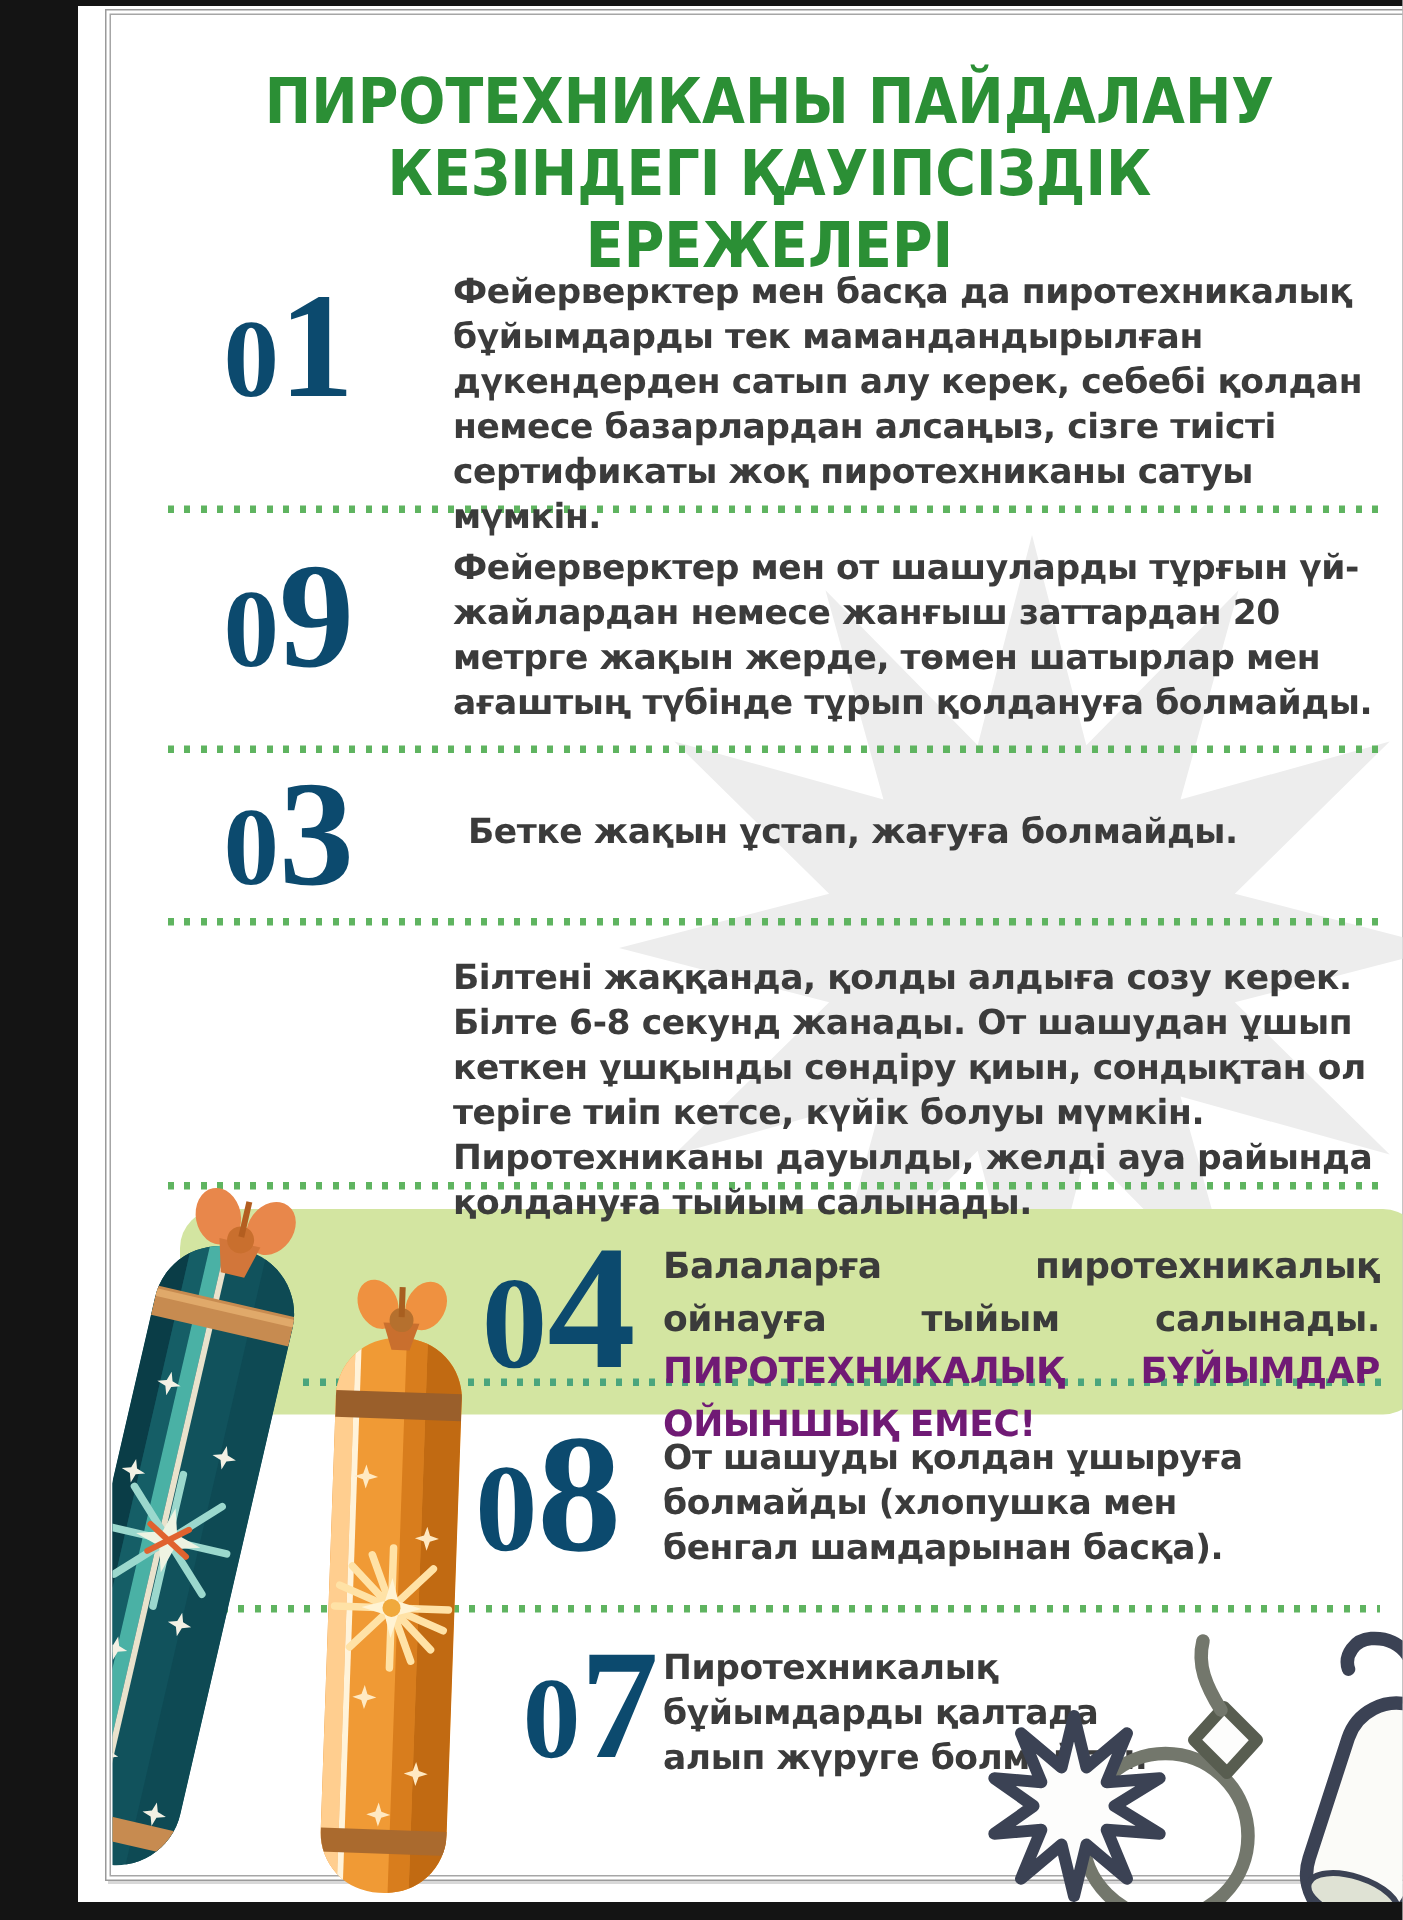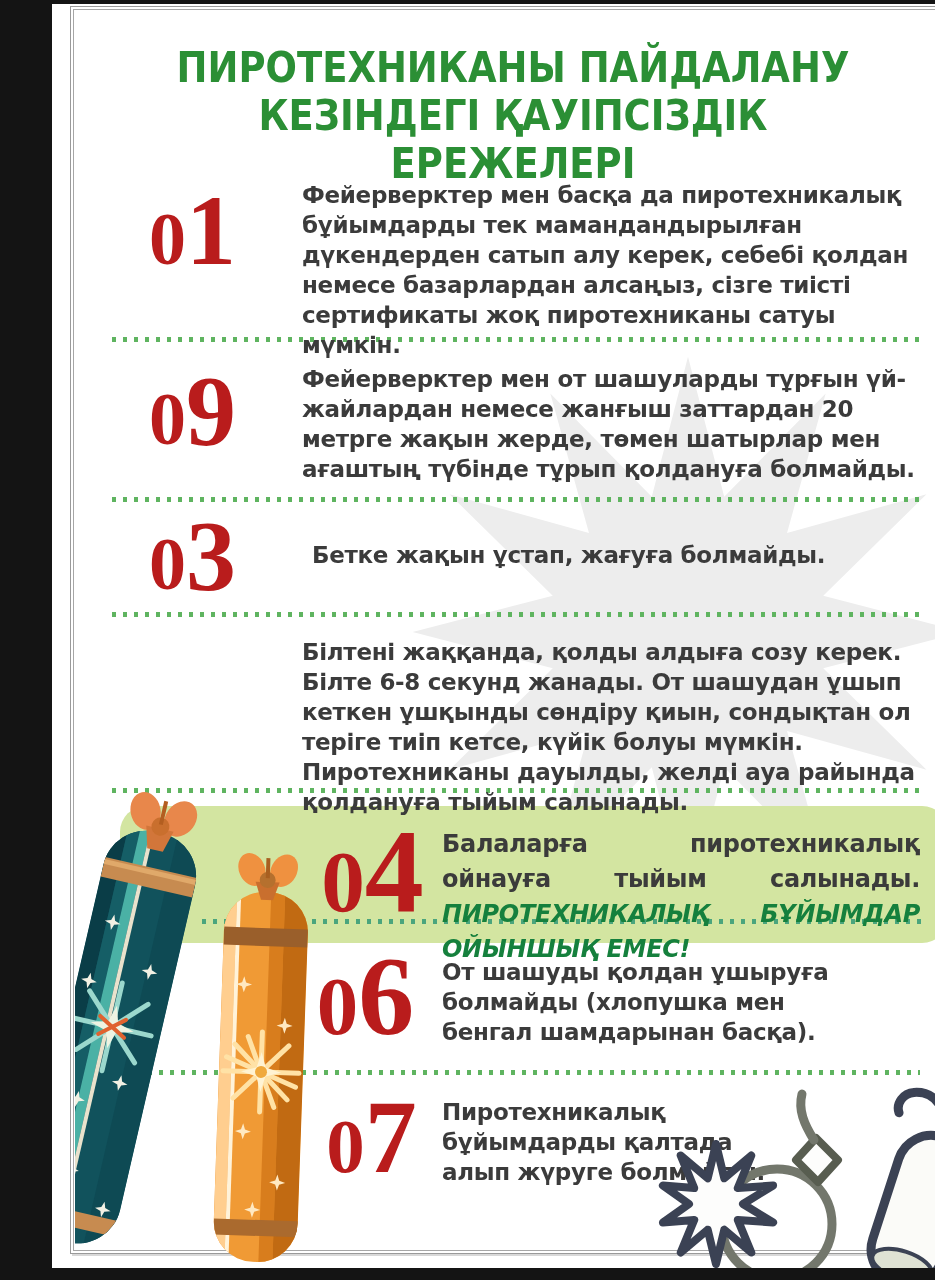--- a/index.html
+++ b/index.html
@@ -26,39 +26,39 @@
   .watermark{position:absolute;left:356px;top:348px;width:560px;height:560px;}
   .title{
     position:absolute;left:28px;top:40px;width:866px;
     text-align:center;color:#2b8f35;font-weight:bold;
     font-size:42px;line-height:48px;letter-spacing:0;
     transform:scaleX(0.88);transform-origin:center top;
   }
   .rule-num{
     position:absolute;left:73px;width:135px;text-align:center;
     font-family:"Liberation Serif","DejaVu Serif",serif;
-    font-weight:700;color:#b91c1c;font-size:100px;line-height:0.95;
+    font-weight:700;color:#0c4a6e;font-size:100px;line-height:0.95;
   }
   .rule-num::first-letter{font-size:0.74em;}
   .n1{top:179px}.n2{top:359px}.n3{top:504px}.n4{top:629px}
   .n5{left:253px;top:812px;font-size:118px;}
   .n6{left:246px;top:939px;font-size:112px;}
-  .n7{left:252px;top:1084px;font-size:104px;}
+  .n7{left:252px;top:1084px;font-size:104px;text-align:right;}
   .rule-text{
     position:absolute;left:250px;width:622px;
     color:#3b3b3b;font-weight:bold;font-size:23px;line-height:30px;
     letter-spacing:-0.3px;
   }
   .t1{top:176px}.t2{top:360px}
   .t3{top:536px;left:260px}
   .t4{top:633px}
   .t5{top:823px;left:390px;width:478px;text-align:justify;font-size:24px;line-height:35px;}
   .t6{top:953px;left:390px;width:432px;}
   .t7{top:1093px;left:390px;width:362px;}
-  .accent{color:#15803d;font-style:italic;}
+  .accent{color:#701a75;}
   .dots{
     position:absolute;height:5px;
     background-image:repeating-linear-gradient(to right,#5fb460 0 4px,transparent 4px 11px);
   }
   .d1{left:60px;width:808px;top:333px}
   .d2{left:60px;width:808px;top:493px}
   .d3{left:60px;width:808px;top:608px}
   .d4{left:60px;width:808px;top:784px}
   .d5{left:63px;width:805px;top:1066px}
   .dbox{
@@ -104,21 +104,21 @@
   <div class="rule-text t2">Фейерверктер мен от шашуларды тұрғын үй-жайлардан немесе жанғыш заттардан 20 метрге жақын жерде, төмен шатырлар мен ағаштың түбінде тұрып қолдануға болмайды.</div>
 
   <div class="rule-num n3">03</div>
   <div class="rule-text t3">Бетке жақын ұстап, жағуға болмайды.</div>
 
   <div class="rule-text t4">Білтені жаққанда, қолды алдыға созу керек. Білте 6-8 секунд жанады. От шашудан ұшып кеткен ұшқынды сөндіру қиын, сондықтан ол теріге тиіп кетсе, күйік болуы мүмкін. Пиротехниканы дауылды, желді ауа райында қолдануға тыйым салынады.</div>
 
   <div class="rule-num n5">04</div>
   <div class="rule-text t5"><span>Балаларға пиротехникалық ойнауға тыйым салынады.</span> <span class="accent">ПИРОТЕХНИКАЛЫҚ БҰЙЫМДАР ОЙЫНШЫҚ ЕМЕС!</span></div>
 
-  <div class="rule-num n6">06</div>
+  <div class="rule-num n6">08</div>
   <div class="rule-text t6">От шашуды қолдан ұшыруға болмайды (хлопушка мен бенгал шамдарынан басқа).</div>
 
   <div class="rule-num n7">07</div>
   <div class="rule-text t7">Пиротехникалық бұйымдарды қалтада алып жүруге болмайды.</div>
 
   <svg class="fireworks" viewBox="0 0 240 495" aria-hidden="true">
     <defs>
       <clipPath id="tealClip">
           <rect x="33" y="52" width="94" height="420" rx="44"></rect>
         </clipPath>

